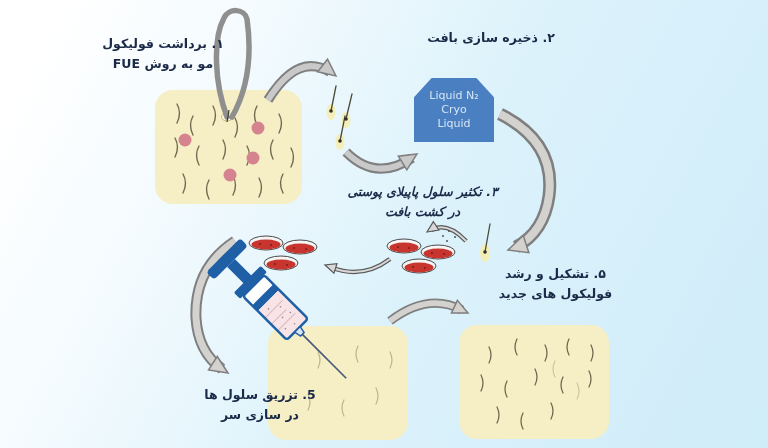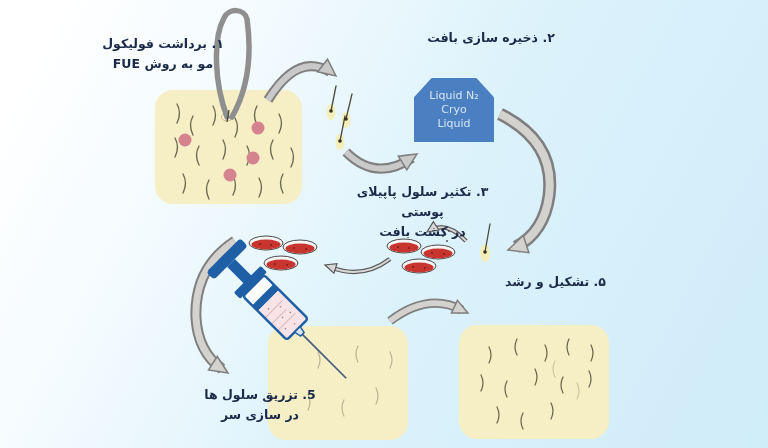--- a/index.html
+++ b/index.html
@@ -254,27 +254,28 @@
 
   <div class="step-label z4" style="left:88px;top:34px;width:150px;">
     <span>۱. برداشت فولیکول</span>
     <span>مو به روش FUE</span>
   </div>
 
   <div class="step-label z4" style="left:406px;top:28px;width:170px;">
     <span>۲. ذخیره سازی بافت</span>
   </div>
 
-  <div class="step-label z4" style="left:340px;top:182px;width:165px;">
+  <div class="step-label z4" style="left:340px;top:182px;width:165px;font-style:italic;">
     <span>۳. تکثیر سلول پاپیلای پوستی</span>
     <span>در کشت بافت</span>
   </div>
 
   <div class="step-label z4" style="left:190px;top:385px;width:140px;">
     <span>5. تزریق سلول ها</span>
     <span>در سازی سر</span>
   </div>
 
-  <div class="step-label z4" style="left:478px;top:264px;width:155px;margin-top:8px;">
+  <div class="step-label z4" style="left:478px;top:264px;width:155px;">
     <span>۵. تشکیل و رشد</span>
+    <span>فولیکول های جدید</span>
   </div>
 
 </div>
 
 </body></html>

